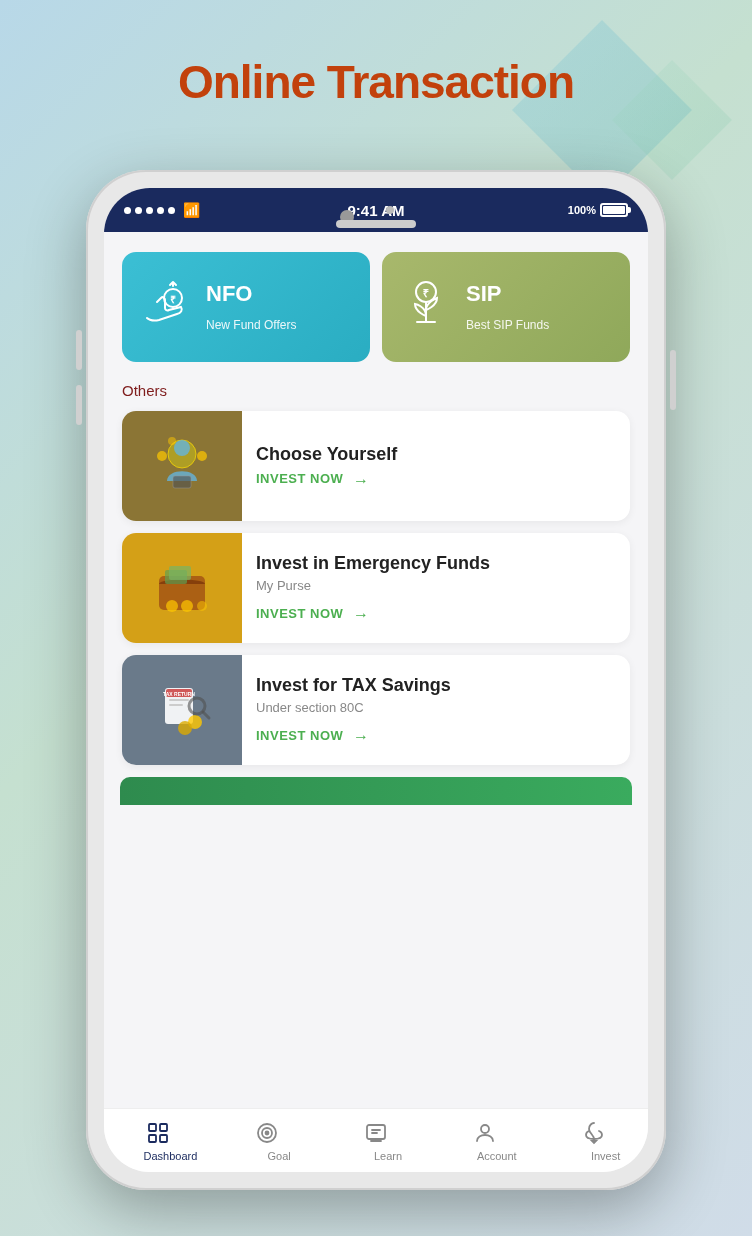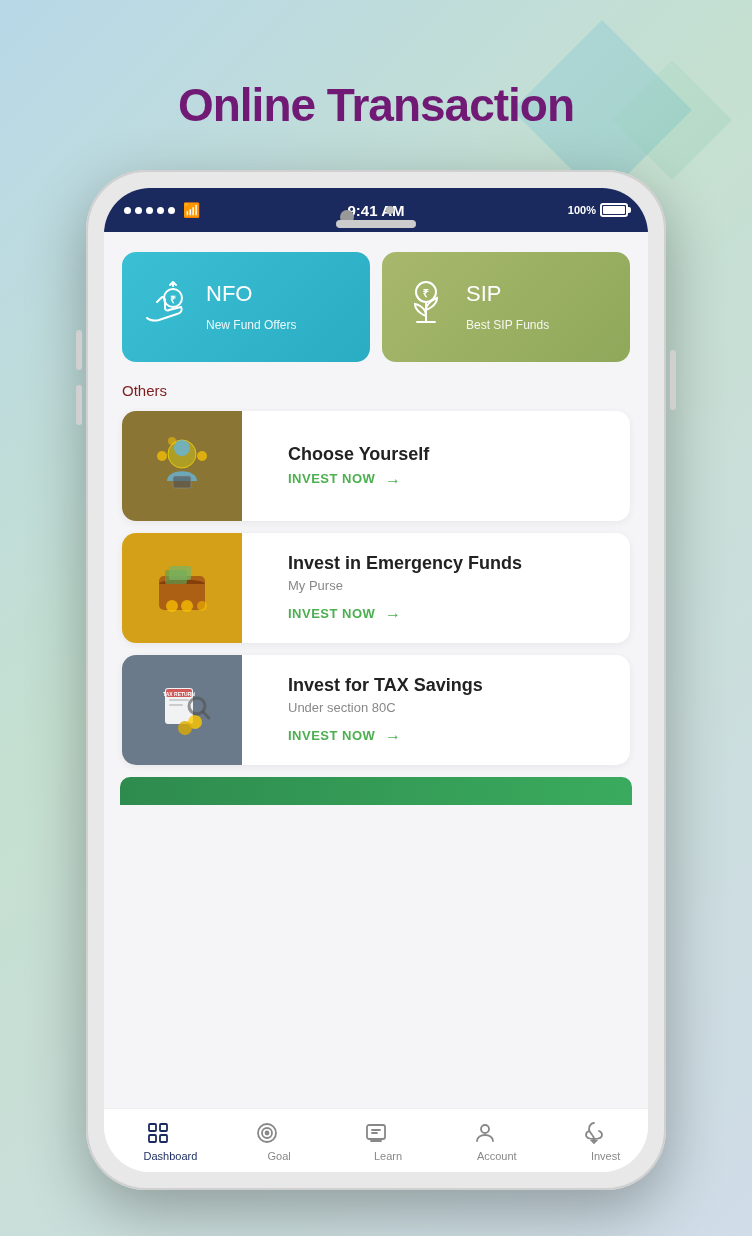--- a/index.html
+++ b/index.html
@@ -32,23 +32,22 @@
     }
 
     
     .page-title {
       position: absolute;
       top: 55px;
       left: 0; right: 0;
       text-align: center;
       font-size: 46px;
       font-weight: 900;
-      color: #701a75;
+      color: #c2410c;
       letter-spacing: -1px;
-      margin-top: 23px;
     }
 
     
     .phone-frame {
       position: absolute;
       top: 170px;
       left: 50%;
       transform: translateX(-50%);
       width: 580px;
       height: 1020px;
@@ -237,21 +236,21 @@
       flex-shrink: 0;
       display: flex;
       align-items: center;
       justify-content: center;
     }
     .fund-card-text {
       color: white;
     }
     .fund-card-title {
       font-size: 22px;
-      font-weight: 400;
+      font-weight: 700;
       line-height: 1.1;
     }
     .fund-card-subtitle {
       font-size: 12px;
       opacity: 0.9;
       margin-top: 12px;
     }
 
     
     .others-label {
@@ -281,21 +280,20 @@
     }
     .invest-card-img-1 { background: #8b7535; }
     .invest-card-img-2 { background: #d4a017; }
     .invest-card-img-3 { background: #6a7a8a; }
     .invest-card-body {
       padding: 16px 14px;
       flex: 1;
       display: flex;
       flex-direction: column;
       justify-content: center;
-      margin-left: 32px;
     }
     .invest-card-title {
       font-size: 18px;
       font-weight: 700;
       color: #222;
       margin-bottom: 4px;
     }
     .invest-card-sub {
       font-size: 13px;
       color: #888;

